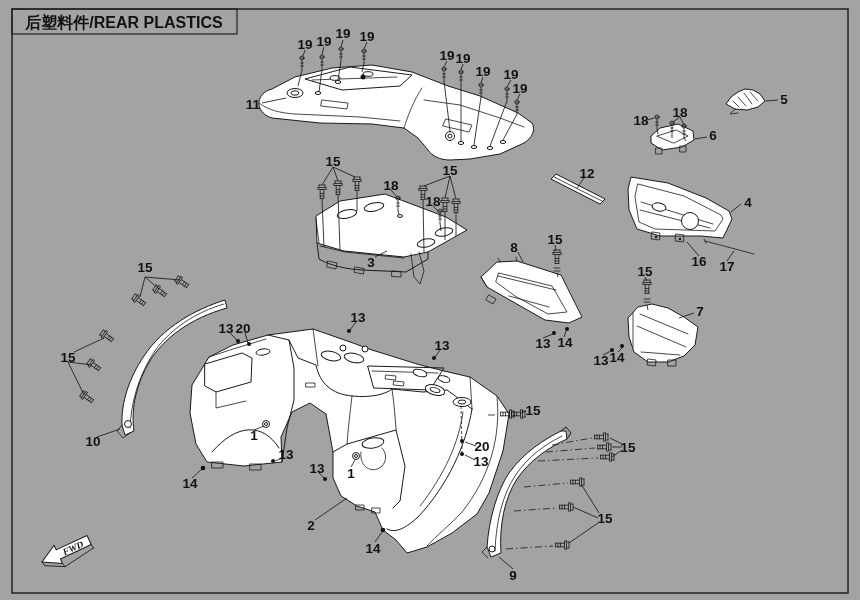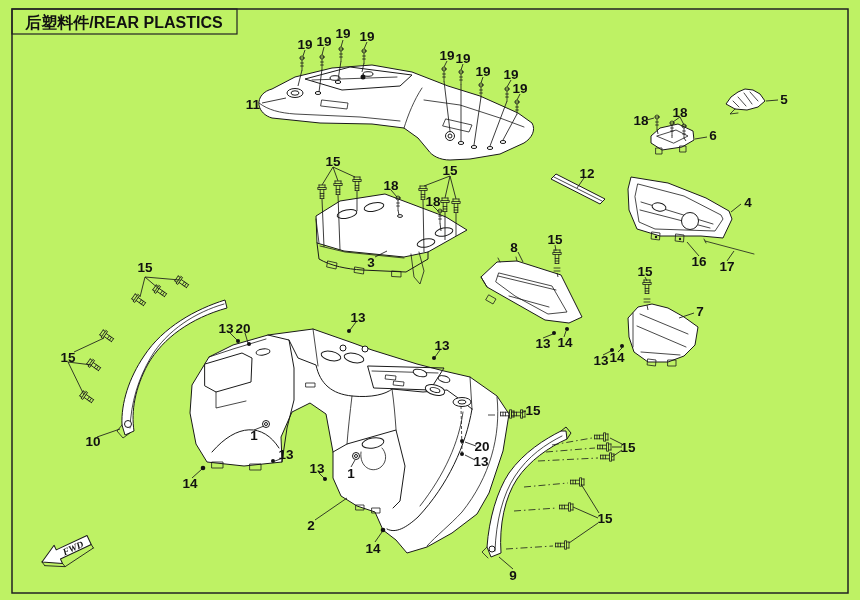--- a/index.html
+++ b/index.html
@@ -1,16 +1,16 @@
 <!DOCTYPE html>
 <html><head>
 <meta charset="utf-8">
 <style>
   html,body{margin:0;padding:0;background:#fff;}
-  #page{position:relative;width:860px;height:600px;background:#bef264;font-family:"Liberation Sans",sans-serif;}
+  #page{position:relative;width:860px;height:600px;background:#a3a3a3;font-family:"Liberation Sans",sans-serif;}
   .ln{fill:none;stroke:#1a1a1a;stroke-width:1;stroke-linejoin:round;stroke-linecap:round;}
   .fw{fill:#fff;stroke:#1a1a1a;stroke-width:1;stroke-linejoin:round;}
   .thin{stroke-width:0.8;}
   .leader{stroke:#1a1a1a;stroke-width:0.85;fill:none;}
   .dash{stroke:#1a1a1a;stroke-width:0.8;fill:none;stroke-dasharray:7 3 1.5 3;}
   .dash2{stroke:#1a1a1a;stroke-width:0.8;fill:none;stroke-dasharray:3 2;}
   .dot{fill:#111;stroke:none;}
   .callout{font:bold 13.5px "Liberation Sans",sans-serif;fill:#111;text-anchor:middle;dominant-baseline:central;}
   .title-text{font:bold 16px "Liberation Sans",sans-serif;fill:#111;text-anchor:middle;dominant-baseline:central;}
   .fwd-text{font:italic bold 9.5px "Liberation Serif",serif;fill:#111;text-anchor:middle;dominant-baseline:central;}

